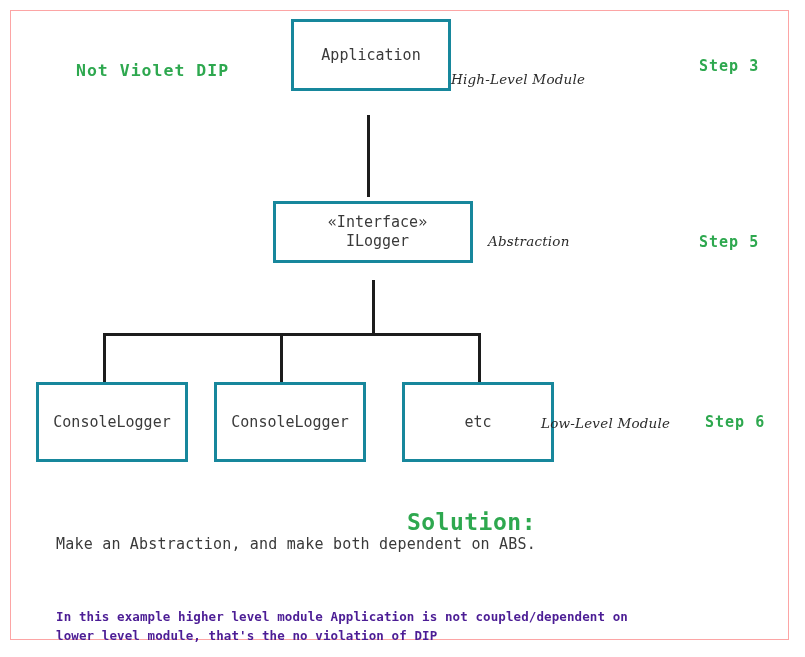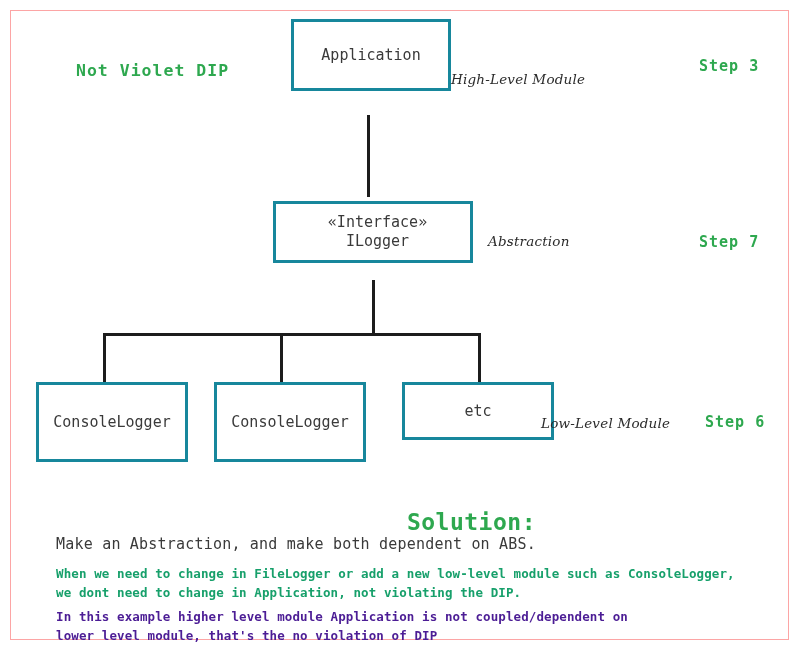--- a/index.html
+++ b/index.html
@@ -130,49 +130,47 @@
     <div class="conn vline" style="left:356px; top:104px; height:82px;"></div>
     <svg class="tri-down" style="left:345px; top:180px;" width="26" height="22">
       <polygon points="2,2 24,2 13,20" fill="#f1f3f4" stroke="#1c1c1c" stroke-width="2.5"></polygon>
     </svg>
 
     <div class="uml-box" style="left:262px; top:190px; width:200px; height:62px;padding-left:9px;">«Interface»
 ILogger</div>
 
     <div class="label hand" style="left:477px; top:222px;">Abstraction</div>
 
-    <div class="label mono-green step-text" style="left:688px; top:222px;">Step 7</div>
+    <div class="label mono-green step-text" style="left:688px; top:222px;">Step 5</div>
 
     <svg class="tri-up" style="left:350px; top:249px;" width="26" height="22">
       <polygon points="13,2 24,20 2,20" fill="#f1f3f4" stroke="#1c1c1c" stroke-width="2.5"></polygon>
     </svg>
 
     <div class="conn vline" style="left:361px; top:269px; height:55px;"></div>
 
     <div class="conn hline" style="left:92px; top:322px; width:378px;"></div>
 
     <div class="conn vline" style="left:92px; top:322px; height:50px;"></div>
     <div class="conn vline" style="left:269px; top:322px; height:50px;"></div>
     <div class="conn vline" style="left:467px; top:322px; height:50px;"></div>
 
     <div class="uml-box" style="left:25px; top:371px; width:152px; height:80px;">ConsoleLogger</div>
 
     <div class="uml-box" style="left:203px; top:371px; width:152px; height:80px;">ConsoleLogger</div>
 
-    <div class="uml-box" style="left:391px; top:371px; width:152px; height:58px;">etc</div>
+    <div class="uml-box" style="left:391px; top:371px; width:152px; height:80px;">etc</div>
 
     <div class="label hand" style="left:530px; top:404px;text-align:center;">Low-Level Module</div>
 
     <div class="label mono-green step-text" style="left:694px; top:402px;">Step 6</div>
 
     <div id="solution-row">
       <span id="solution-word">Solution:</span>
       <span id="solution-rest">Make an Abstraction, and make both dependent on ABS.</span>
     </div>
 
-    <div class="para" id="green-note">When we need to change in FileLogger or add a new low-level module such as ConsoleLogger,
-we dont need to change in Application, not violating the DIP.</div>
 
     <div class="para" id="pink-note">In this example higher level module Application is not coupled/dependent on
 lower level module, that's the no violation of DIP</div>
 
   </div>
 </div>
 
 </body></html>

